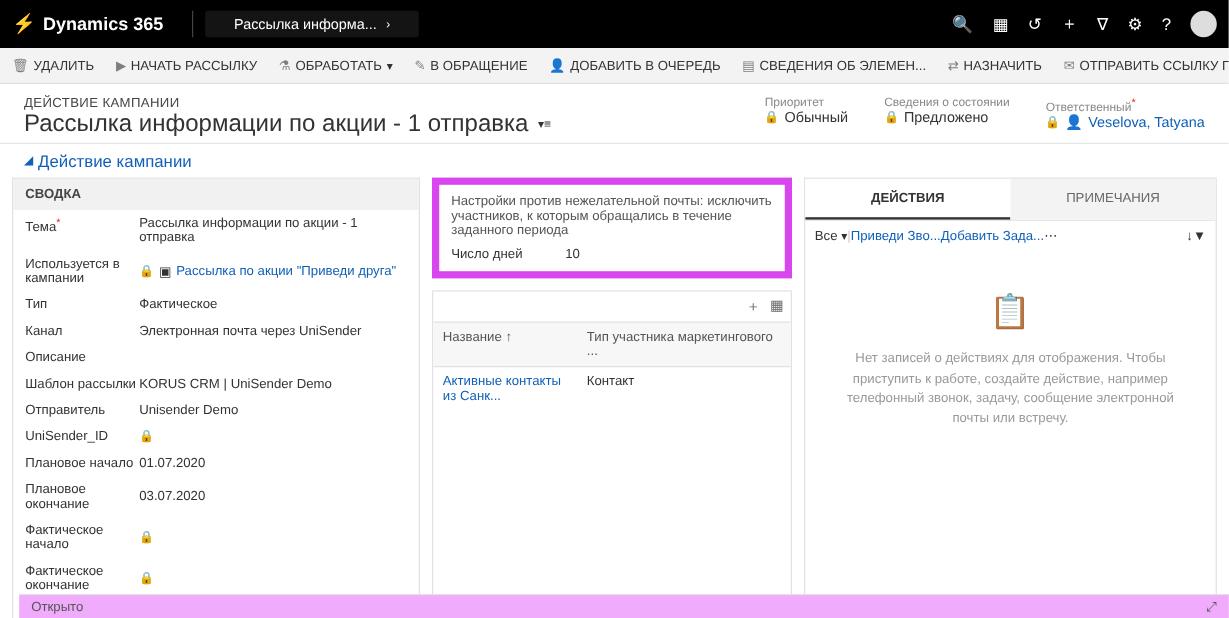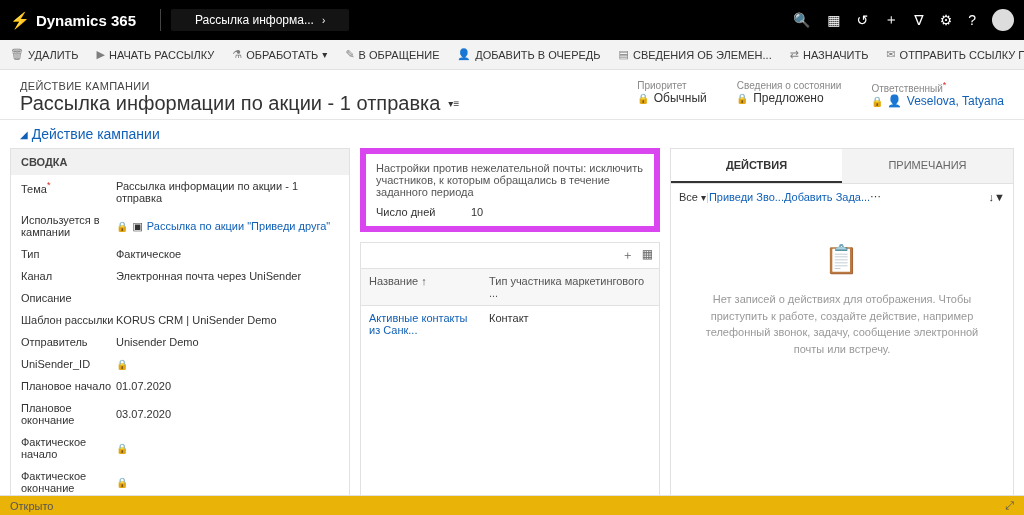--- a/index.html
+++ b/index.html
@@ -53,21 +53,21 @@
 .tabs { display:flex; border-bottom:1px solid #e1e1e1; font-size:11px; }
 .tab { flex:1; text-align:center; padding:10px 4px; color:#666; cursor:pointer; }
 .tab.active { background:#fff; color:#333; border-bottom:2px solid #333; font-weight:600; }
 .tab:not(.active) { background:#f3f3f3; }
 
 .act-toolbar { display:flex; align-items:center; padding:6px 8px; font-size:11px; }
 .act-toolbar .sep { color:#ccc; }
 .act-empty { text-align:center; color:#999; padding:30px 20px; font-size:11px; line-height:1.5; }
 .empty-icon { font-size:28px; color:#ccc; margin-bottom:10px; display:block; }
 
-.statusbar { position:absolute; bottom:0; left:0; right:0; height:20px; background:#eab308; border-top:1px solid #e1e1e1; font-size:11px; padding:2px 10px; color:#555; display:flex; justify-content:space-between; align-items:center; }
+.statusbar { position:absolute; bottom:0; left:16px; right:0; height:20px; background:#f0abfc; border-top:1px solid #e1e1e1; font-size:11px; padding:2px 10px; color:#555; display:flex; justify-content:space-between; align-items:center; }
 .chev { font-size:10px; }
 </style>
 </head>
 <body>
 
 <div class="topbar">
   <div class="logo">
     <span class="logo-bolt">⚡</span>
     <span>Dynamics 365</span>
   </div>

